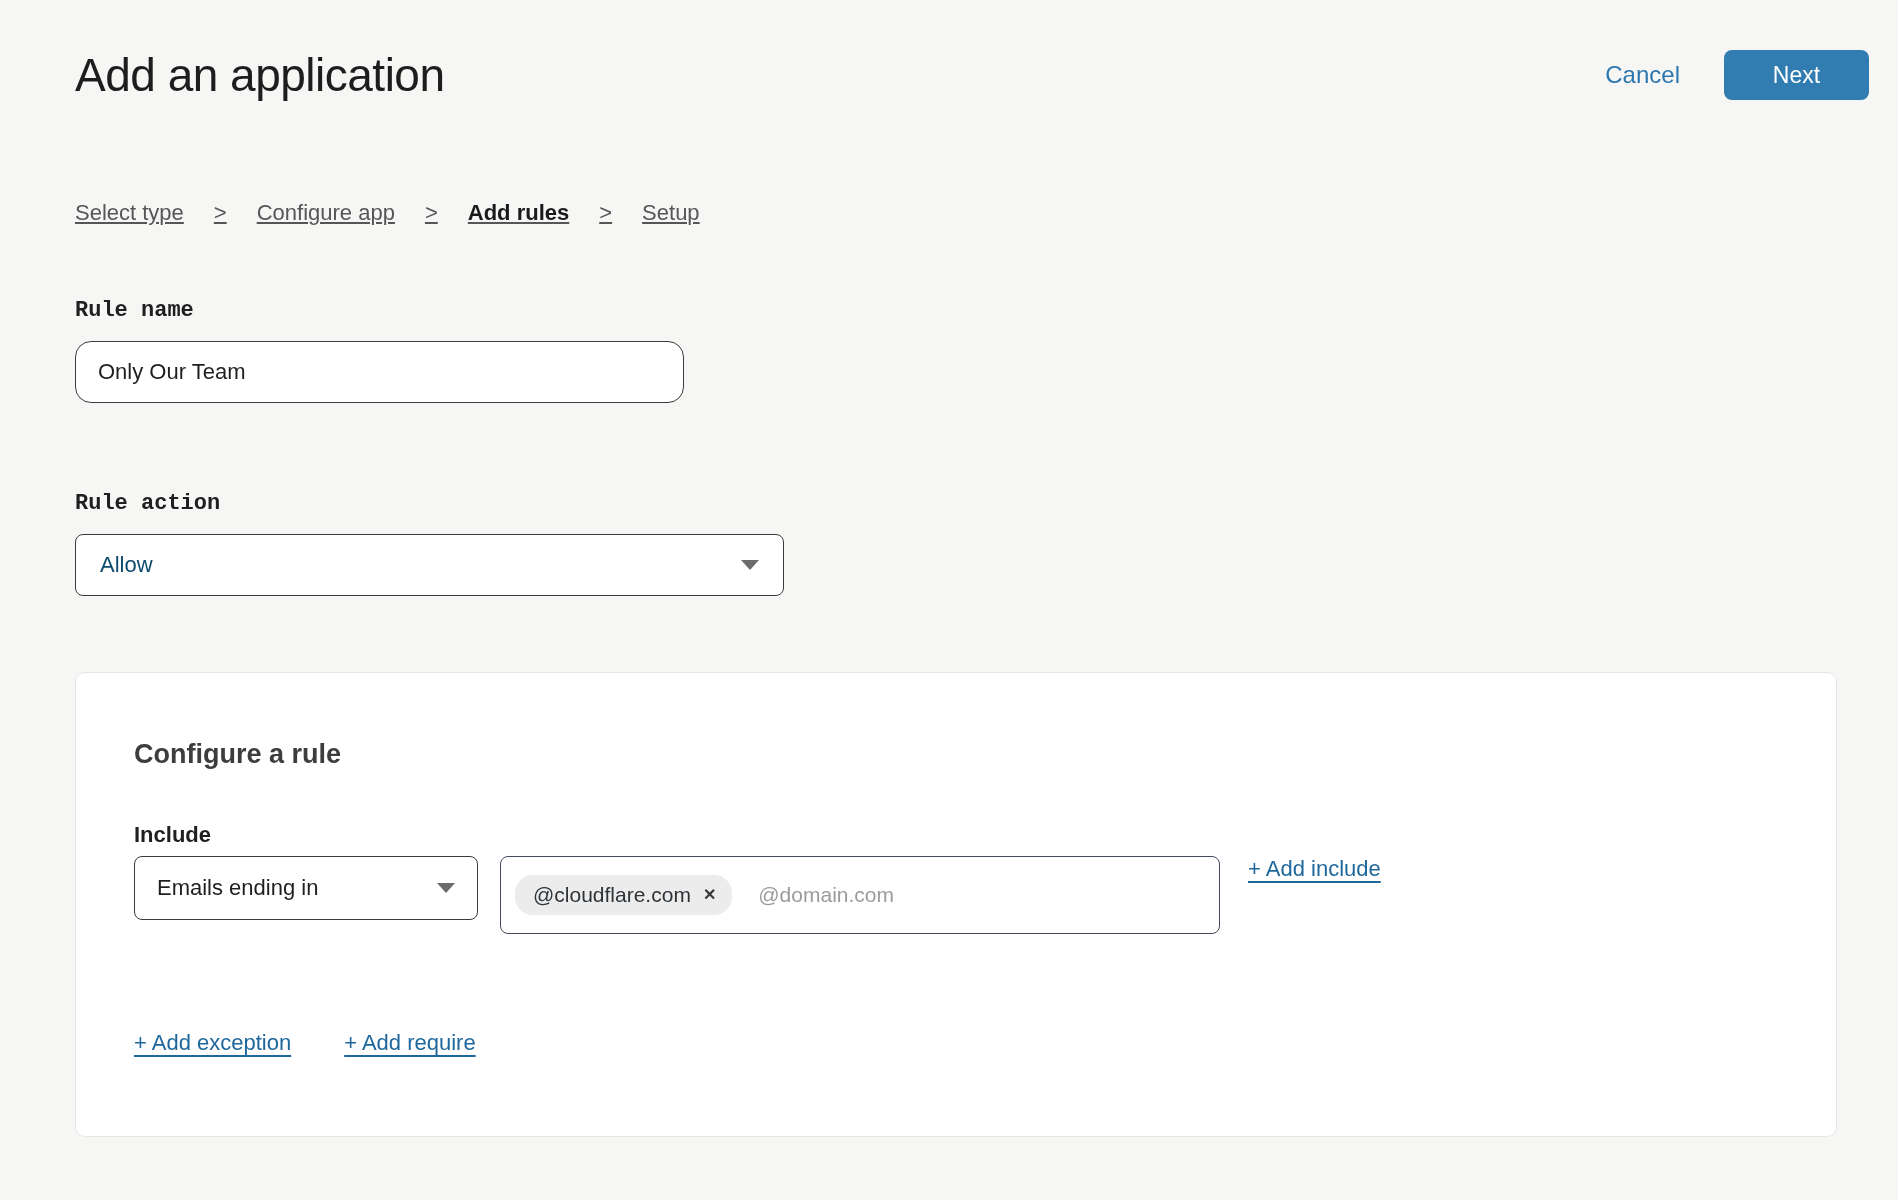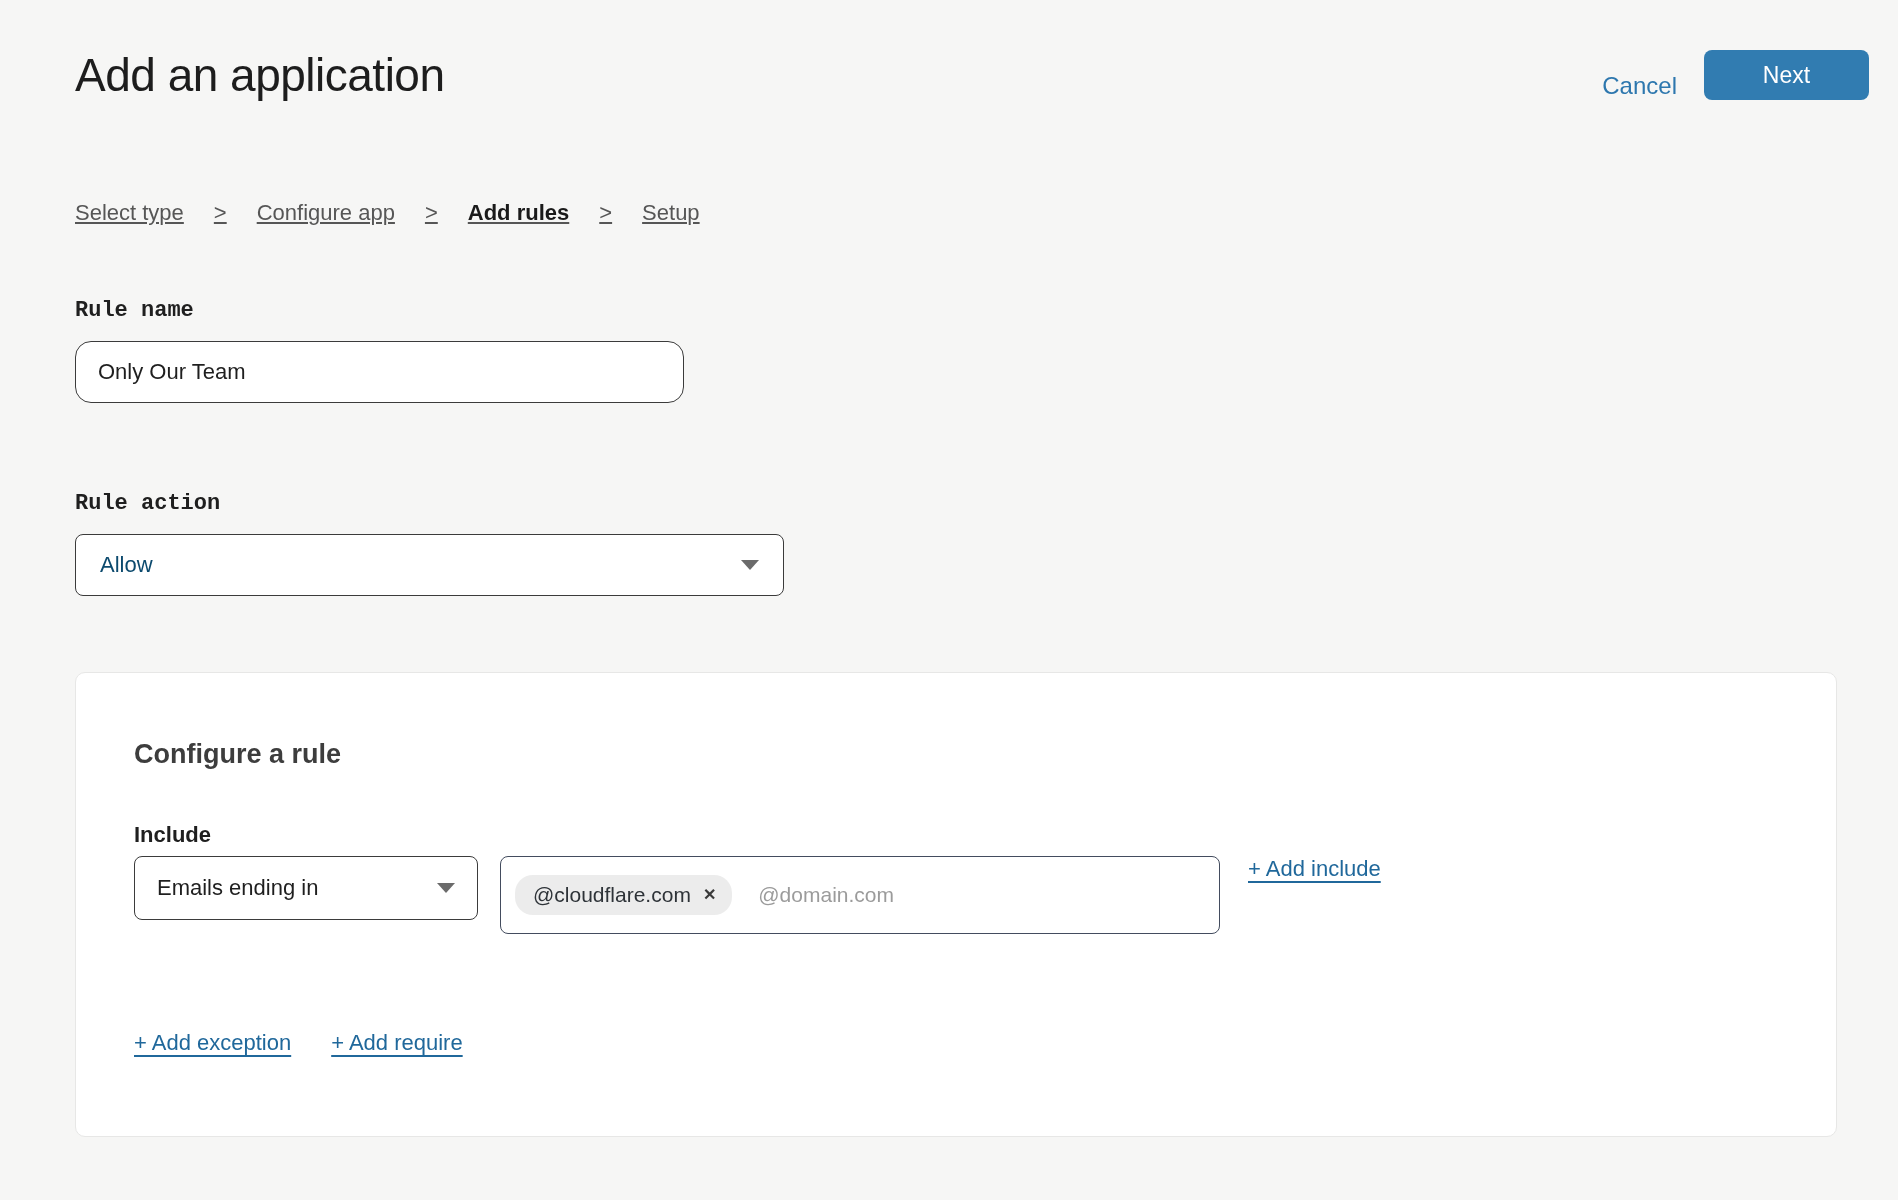--- a/index.html
+++ b/index.html
@@ -23,31 +23,31 @@
     justify-content: space-between;
   }
   .page-title {
     font-size: 46px;
     font-weight: 300;
     letter-spacing: -0.5px;
     color: #1d1d1d;
   }
   .header-actions {
     display: flex;
-    align-items: flex-end;
-    gap: 27px;
+    align-items: center;
+    gap: 44px;
   }
   .cancel-link {
     font-size: 24px;
     color: #2d77ae;
     text-decoration: none;
     cursor: pointer;
   }
   .next-btn {
-    width: 165px;
+    width: 145px;
     height: 50px;
     background: #317cb1;
     color: #ffffff;
     border: none;
     border-radius: 8px;
     font-size: 23px;
     font-family: "Liberation Sans", sans-serif;
     cursor: pointer;
   }
 
@@ -197,21 +197,21 @@
     color: #20689b;
     font-size: 22px;
     text-decoration: underline;
     text-underline-offset: 5px;
     cursor: pointer;
   }
   .add-include { margin-left: 28px; }
   .links-row {
     margin-top: 96px;
     display: flex;
-    gap: 40px;
+    gap: 53px;
   }
 </style>
 </head>
 <body>
 
 <div class="page">
 
   <div class="header-row">
     <h1 class="page-title">Add an application</h1>
     <div class="header-actions">

